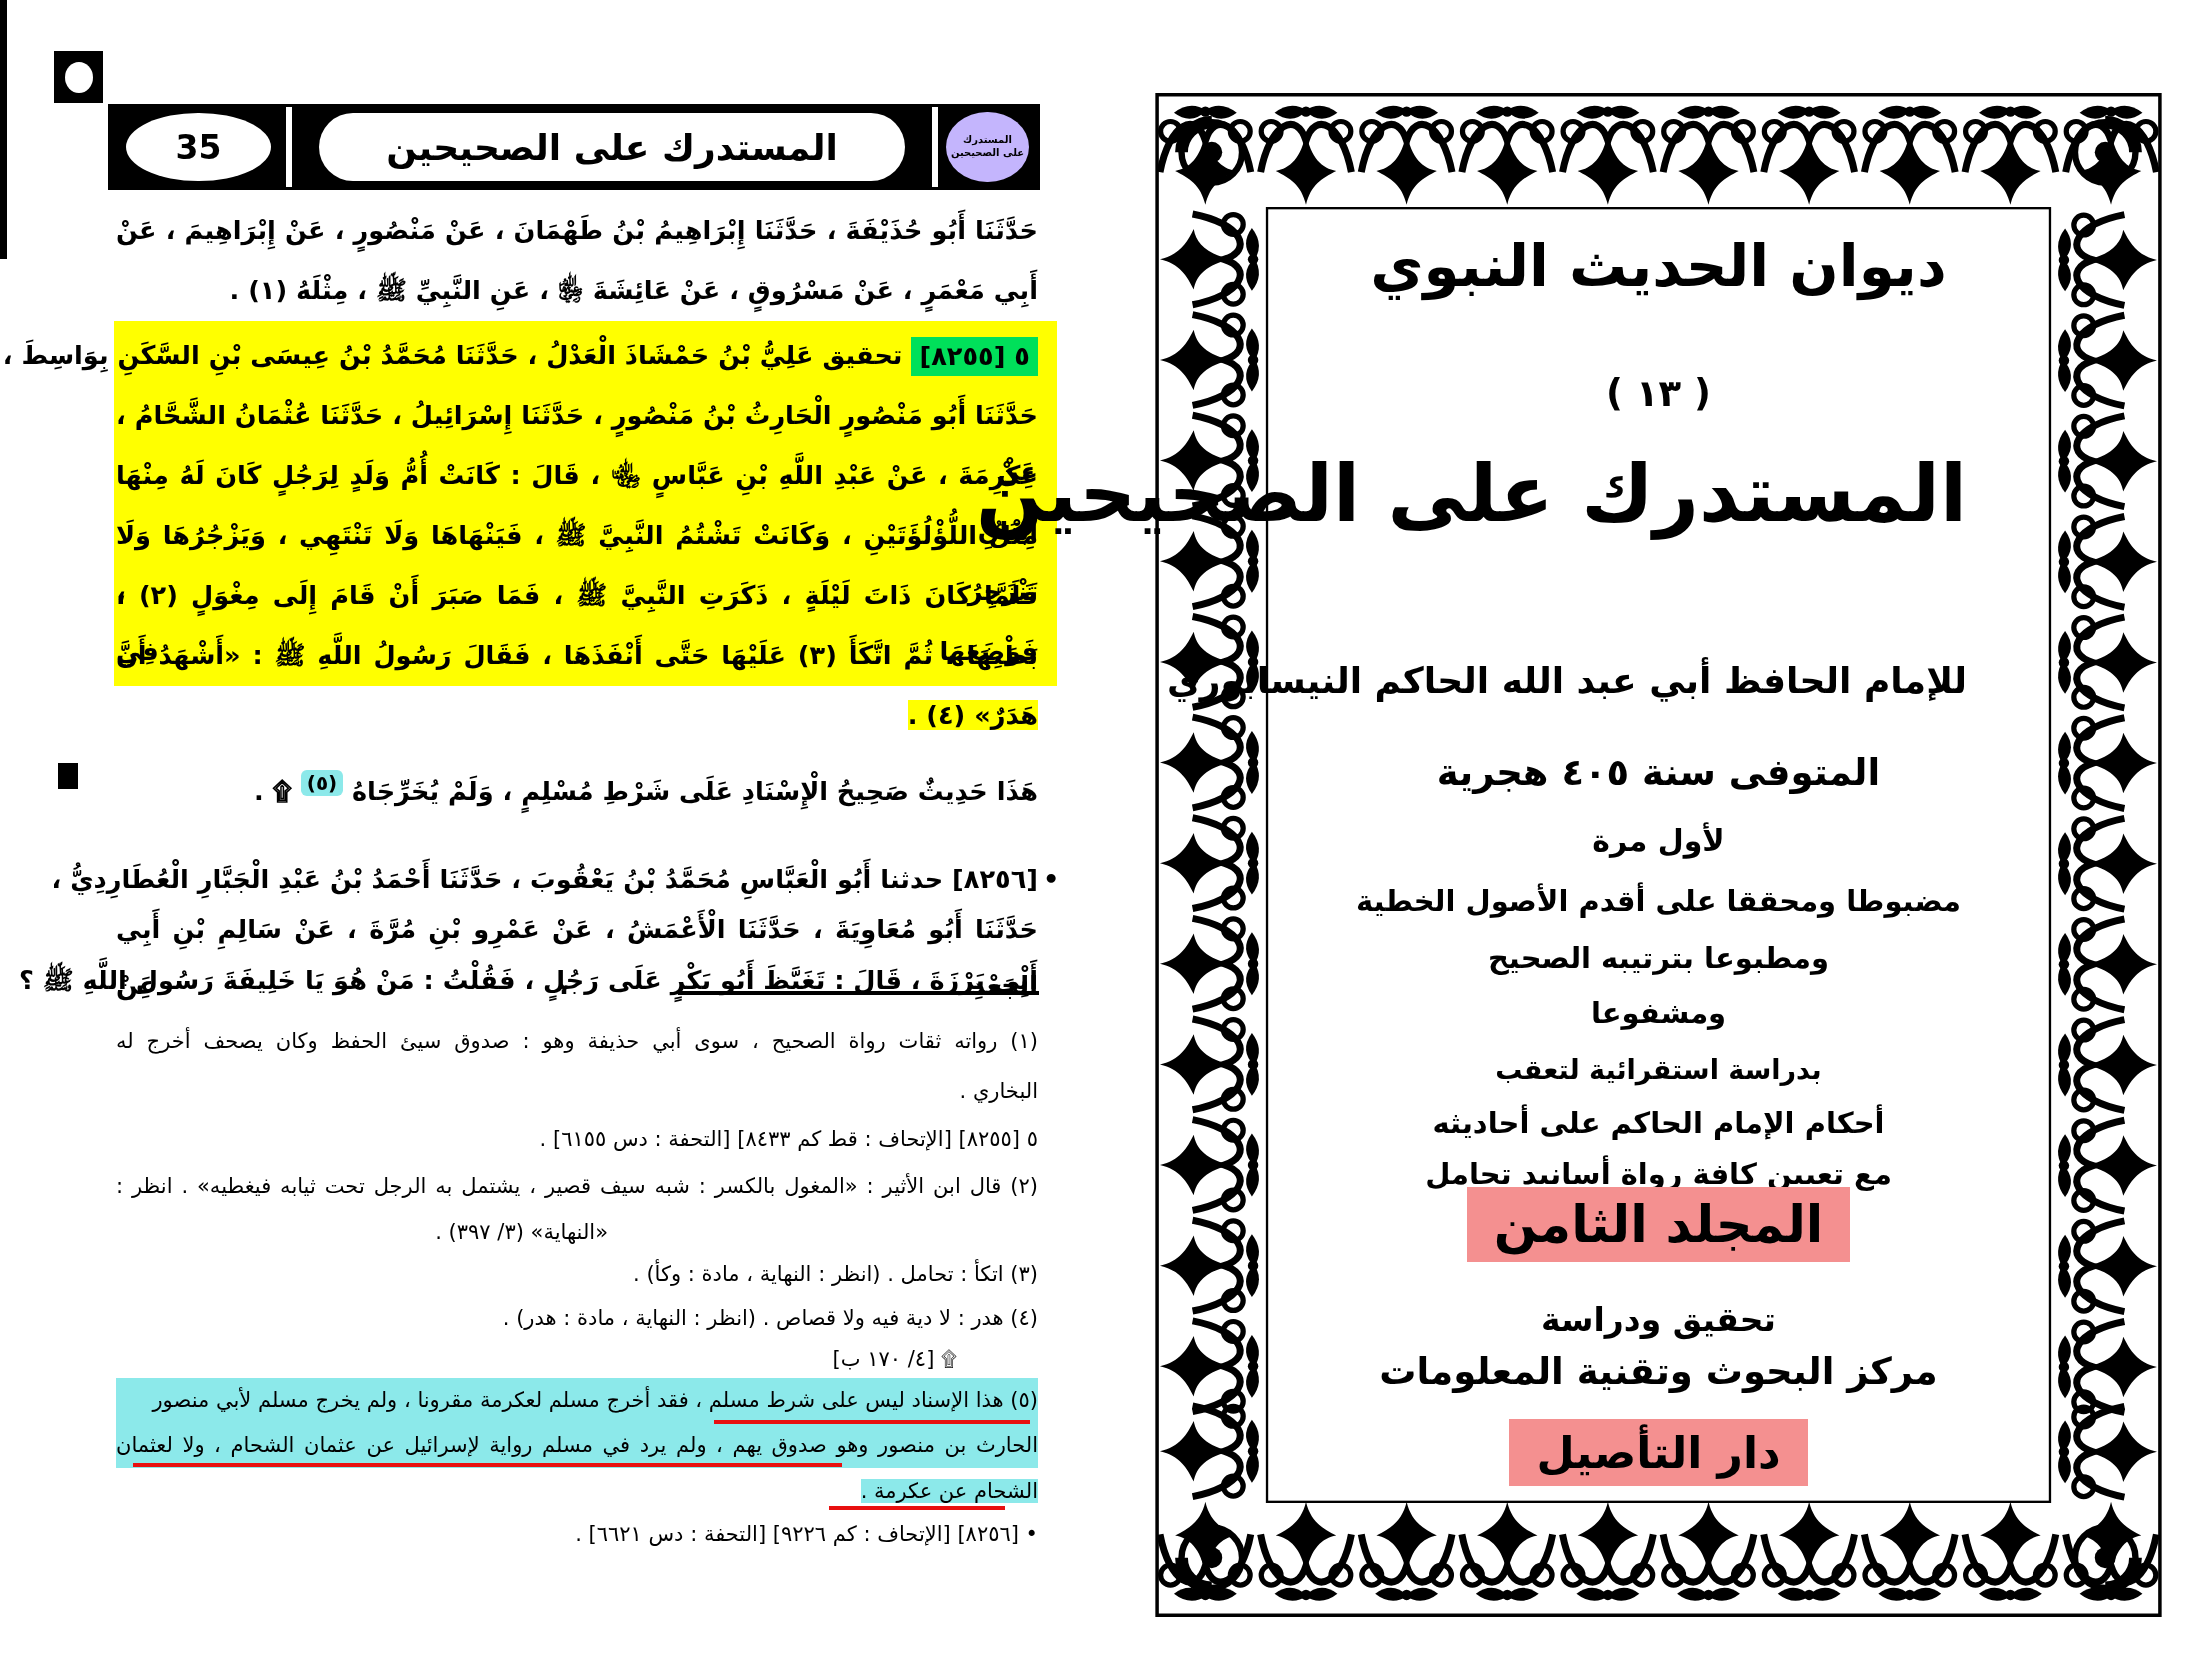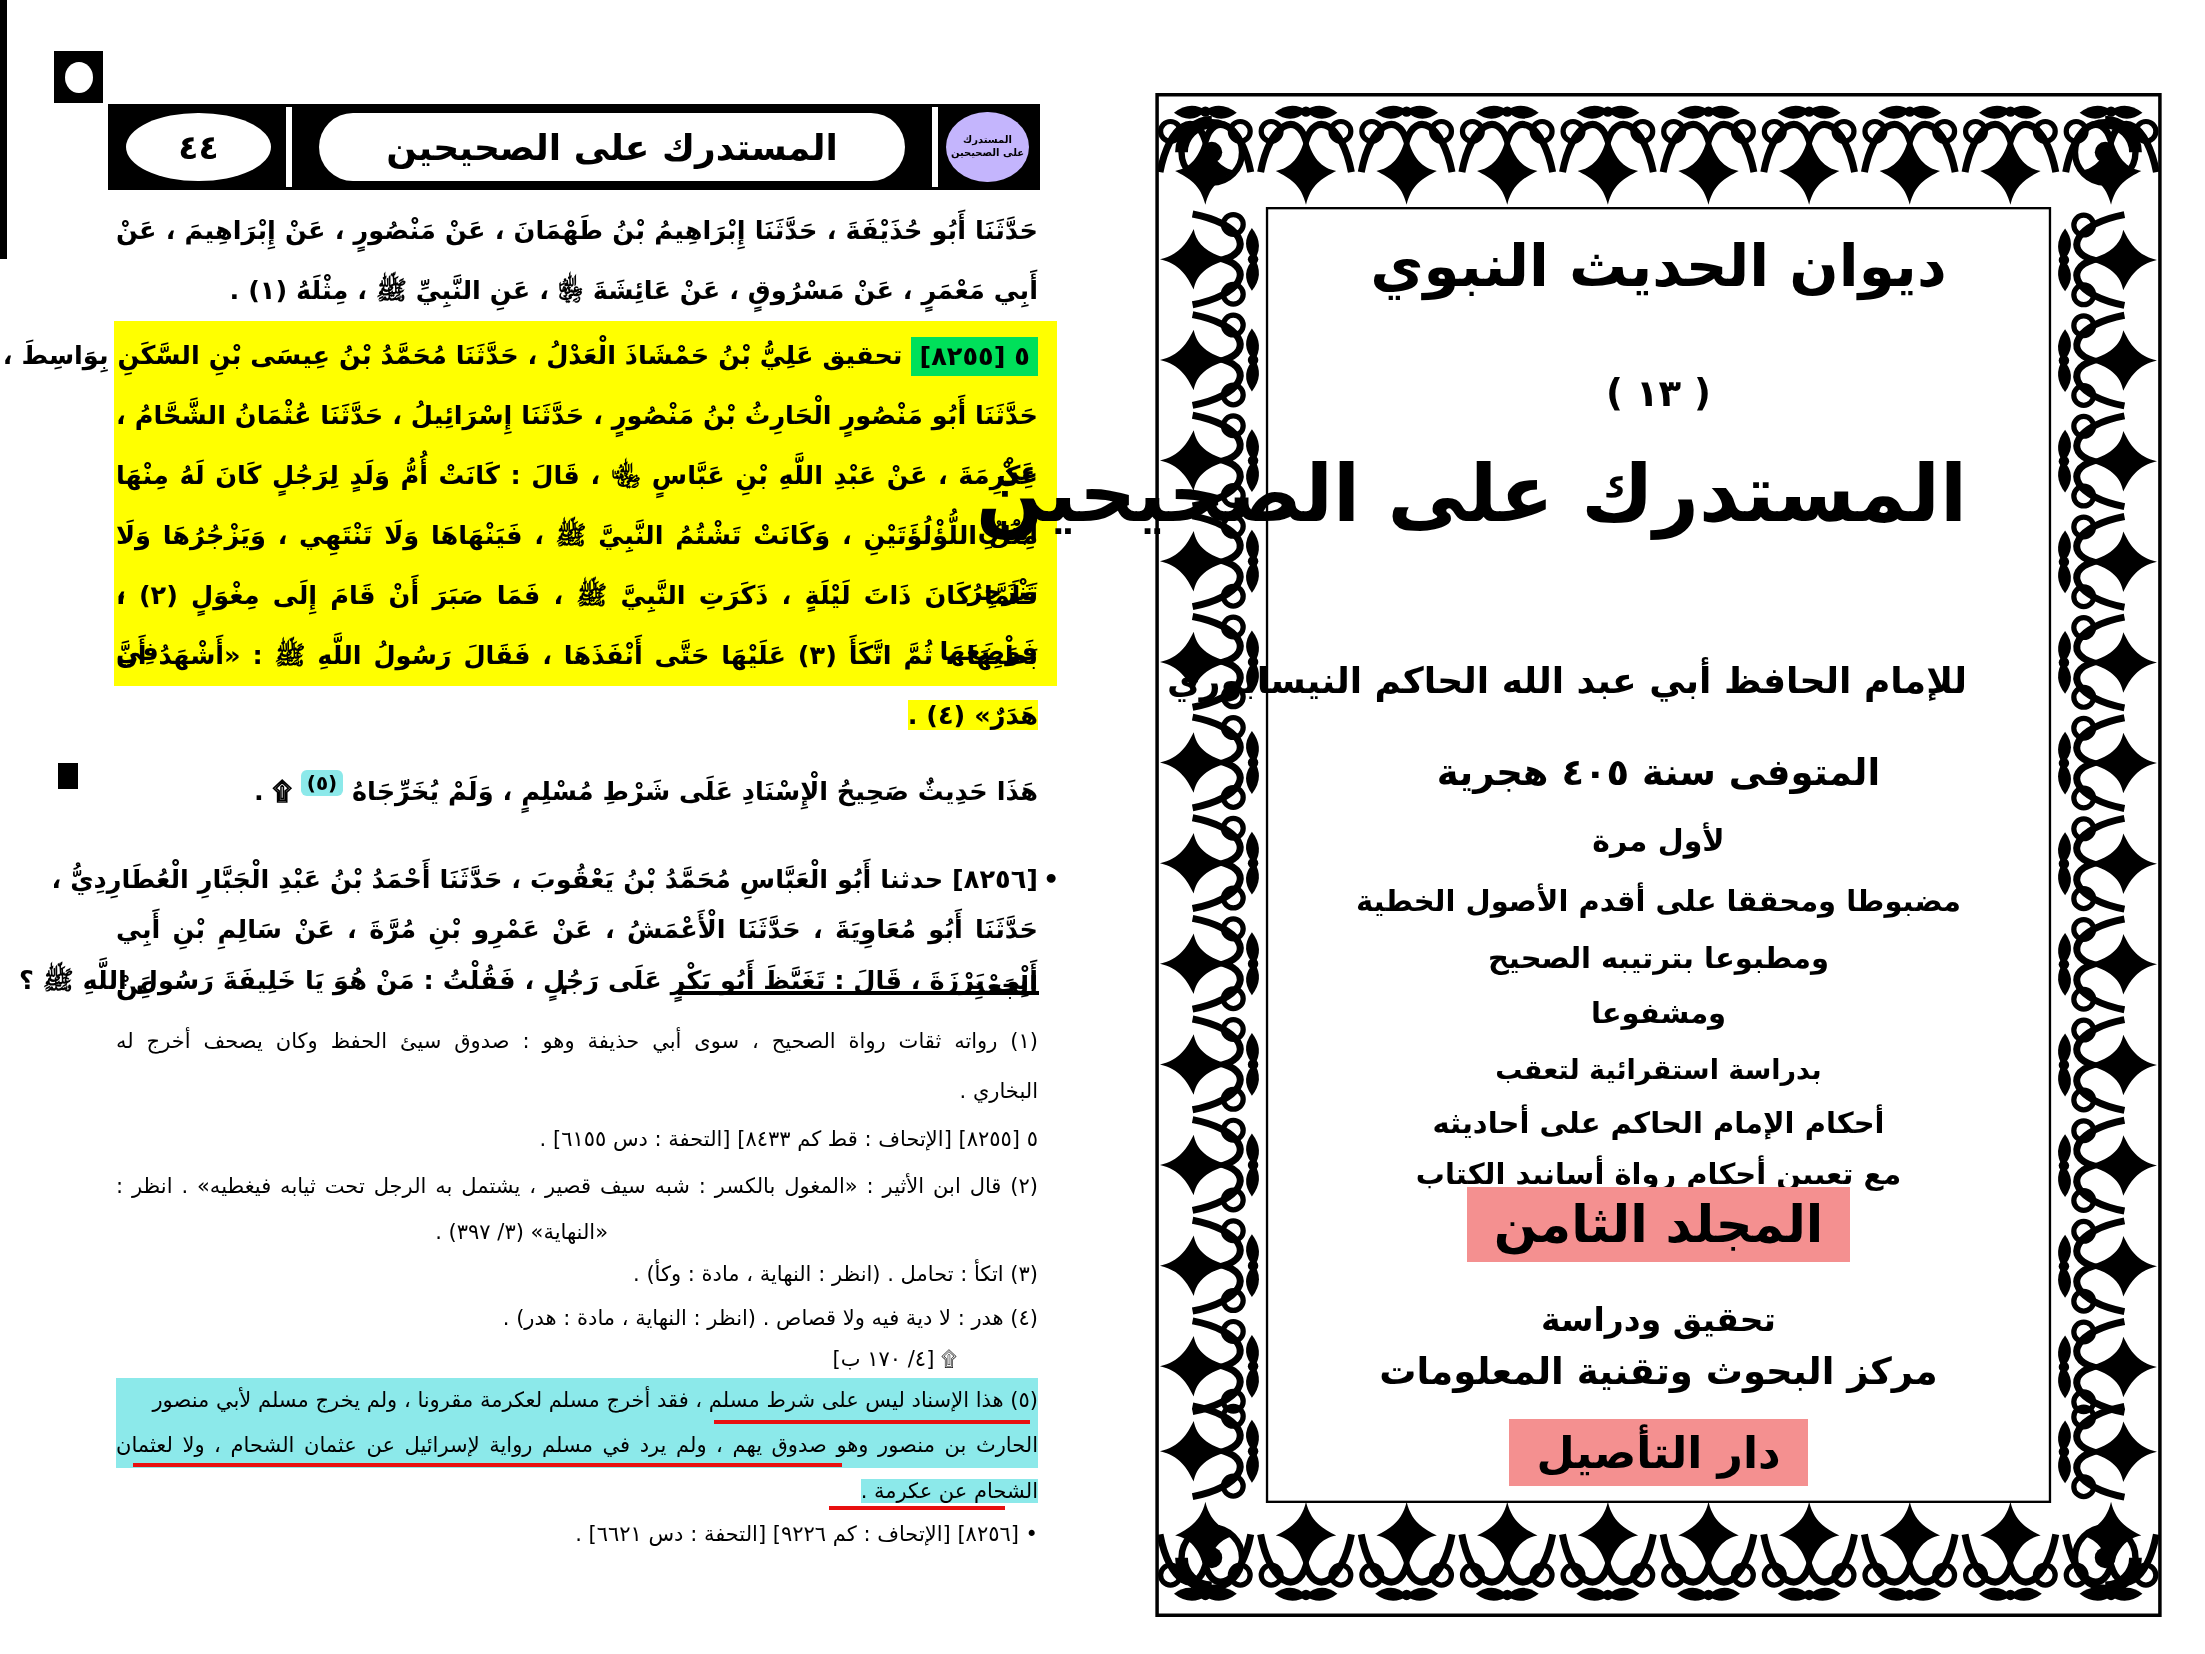--- a/index.html
+++ b/index.html
@@ -55,21 +55,21 @@
   <div class="band-cell band-left">
     <div class="medallion">
       <span>المستدرك</span>
       <span>على الصحيحين</span>
     </div>
   </div>
   <div class="band-cell band-mid">
     <div class="cartouche">المستدرك على الصحيحين</div>
   </div>
   <div class="band-cell band-right">
-    <div class="cartouche-num">٤٤</div>
+    <div class="cartouche-num">35</div>
   </div>
 </div>
 
 <div class="abs col ln jl" style="top:202px">حَدَّثَنَا أَبُو حُذَيْفَةَ ، حَدَّثَنَا إِبْرَاهِيمُ بْنُ طَهْمَانَ ، عَنْ مَنْصُورٍ ، عَنْ إِبْرَاهِيمَ ، عَنْ</div>
 <div class="abs col ln rl" style="top:262px">أَبِي مَعْمَرٍ ، عَنْ مَسْرُوقٍ ، عَنْ عَائِشَةَ ﵂ ، عَنِ النَّبِيِّ ﷺ ، مِثْلَهُ (١) .</div>
 
 <div class="abs" style="left:114px;top:321px;width:943px;height:365px;background:#ffff00"></div>
 
 <div class="abs col ln rl" style="top:327px">
   <span class="hl-green">٥ [٨٢٥٥]</span>
@@ -203,21 +203,21 @@
 <div class="abs rt" style="top:448px;font-size:79px;letter-spacing:-1.2px">المستدرك على الصحيحين</div>
 <div class="abs rt" style="top:660px;font-size:36px">للإمام الحافظ أبي عبد الله الحاكم النيسابوري</div>
 <div class="abs rt" style="top:751px;font-size:37px">المتوفى سنة ٤٠٥ هجرية</div>
 
 <div class="abs rt" style="top:823px;font-size:30px">لأول مرة</div>
 <div class="abs rt" style="top:884px;font-size:29px">مضبوطا ومحققا على أقدم الأصول الخطية</div>
 <div class="abs rt" style="top:941px;font-size:29px">ومطبوعا بترتيبه الصحيح</div>
 <div class="abs rt" style="top:996px;font-size:29px">ومشفوعا</div>
 <div class="abs rt" style="top:1054px;font-size:27px">بدراسة استقرائية لتعقب</div>
 <div class="abs rt" style="top:1106px;font-size:29px">أحكام الإمام الحاكم على أحاديثه</div>
-<div class="abs rt" style="top:1157px;font-size:29px">مع تعيين أحكام رواة أسانيد الكتاب</div>
+<div class="abs rt" style="top:1157px;font-size:29px">مع تعيين كافة رواة أسانيد تحامل</div>
 
 <div class="abs rt" style="top:1187px">
   <span class="salmon-box" style="font-size:51px">المجلد الثامن</span>
 </div>
 <div class="abs rt" style="top:1300px;font-size:33px">تحقيق ودراسة</div>
 <div class="abs rt" style="top:1350px;font-size:37px">مركز البحوث وتقنية المعلومات</div>
 <div class="abs rt" style="top:1419px">
   <span class="salmon-box" style="font-size:44px">دار التأصيل</span>
 </div>
 

